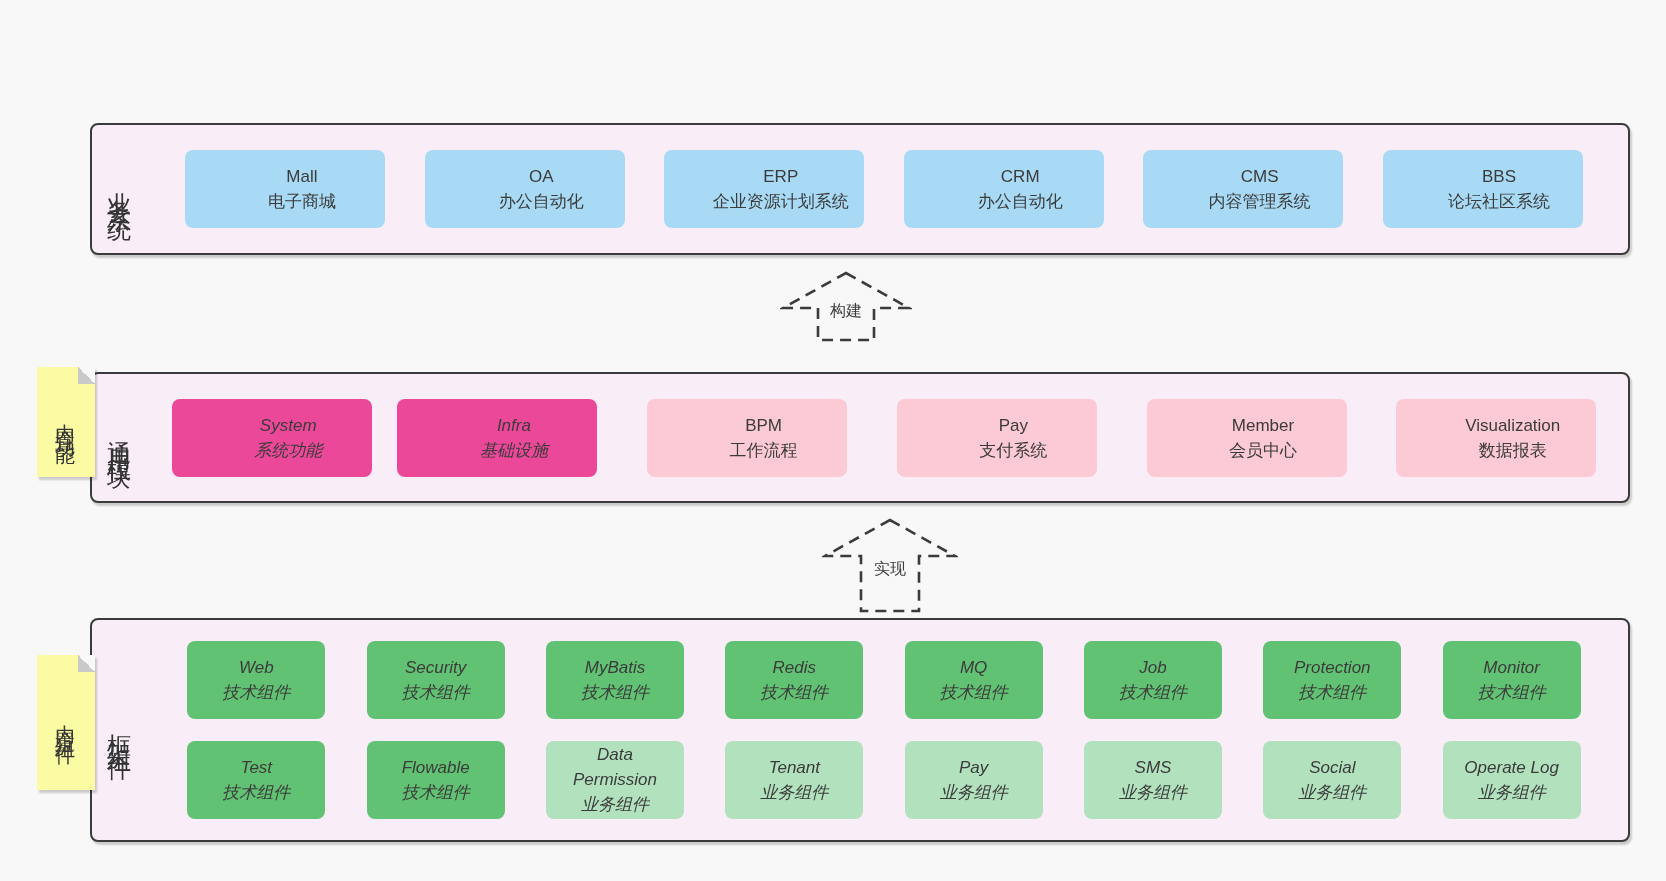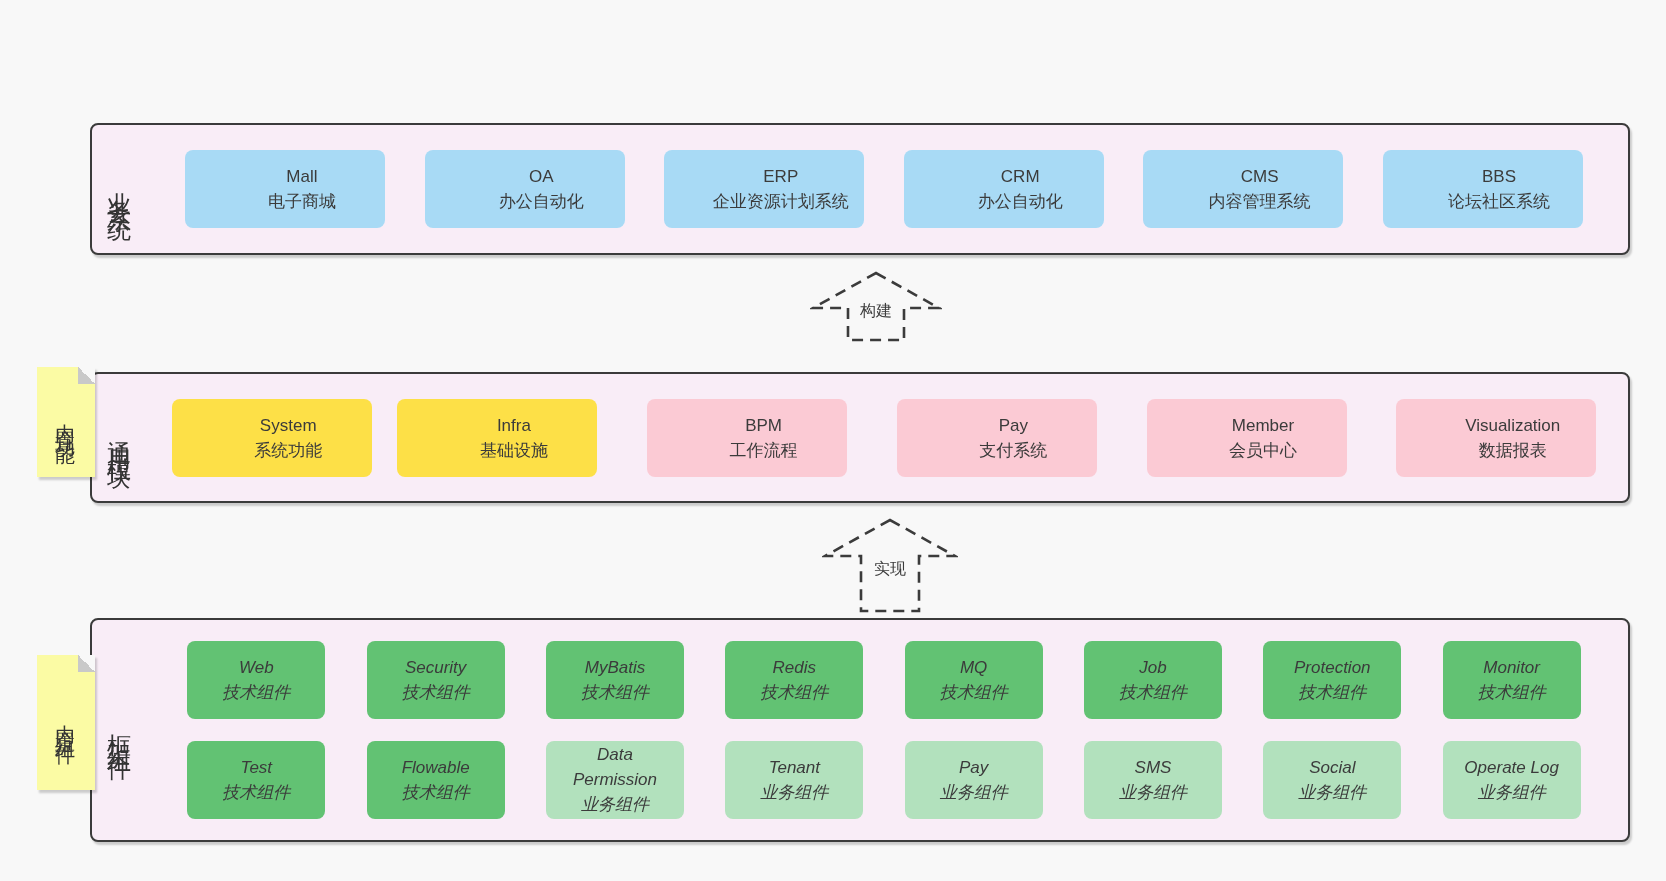--- a/index.html
+++ b/index.html
@@ -38,21 +38,21 @@
     border-radius:8px;
     display:flex;flex-direction:column;align-items:center;justify-content:center;
     text-align:center;
     font-size:17px;line-height:25px;
     box-sizing:border-box;
     padding-left:33px;
   }
   .box-lg{width:200px;height:78px;}
   .box-sm{width:138px;height:78px;padding:0 10px;}
   .box[data-variant="blue"]{background:#a8daf5;}
-  .box[data-variant="red"]{background:#fde047;}
+  .box[data-variant="red"]{background:#ec4899;font-style:italic;}
   .box[data-variant="pink"]{background:#fbcad4;margin-left:24px;}
   .box[data-variant="green"]{background:#62c273;}
   .box[data-variant="green-light"]{background:#b2e1bd;}
   .box-name,.box-sub{width:100%;}
 
   
   .sticky{
     position:absolute;width:58px;background:#fbfba4;
     box-shadow:2px 3px 2px rgba(0,0,0,0.18);
     display:flex;align-items:center;justify-content:center;
@@ -107,21 +107,21 @@
         <div class="box-name">CMS</div>
         <div class="box-sub">内容管理系统</div>
       </div>
       <div class="box box-lg" data-variant="blue">
         <div class="box-name">BBS</div>
         <div class="box-sub">论坛社区系统</div>
       </div>
     </div>
   </section>
 
-  <div class="block-arrow" style="left:810px;top:271px;width:132px;height:71px;">
+  <div class="block-arrow" style="left:780px;top:271px;width:132px;height:71px;">
     <svg viewBox="0 0 132 71">
       <polygon points="66,2 129,37 94,37 94,69 38,69 38,37 3,37"></polygon>
     </svg>
     <span class="arrow-label">构建</span>
   </div>
 
   <section class="band" style="left:90px;top:372px;width:1540px;height:131px;">
     <div class="band-label">通用模块</div>
     <div class="band-boxes">
       <div class="box box-lg" data-variant="red">

